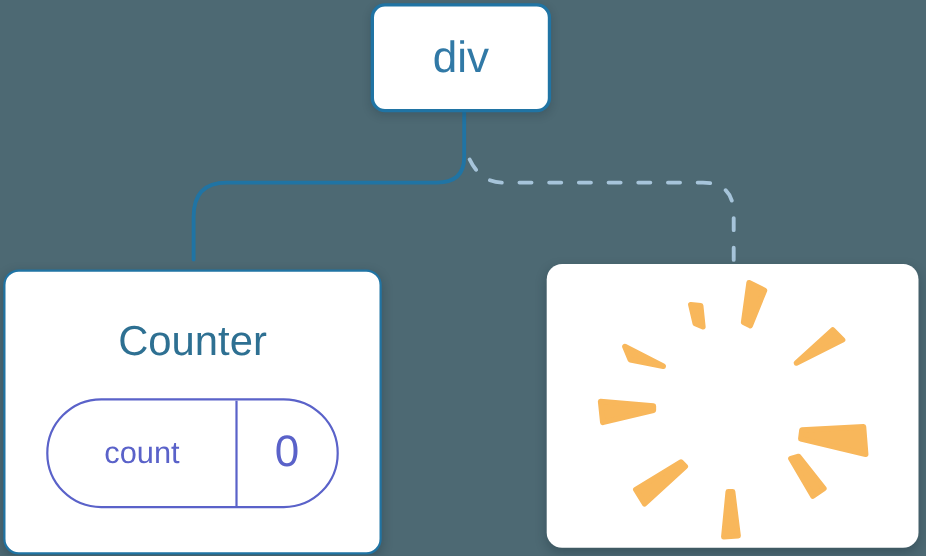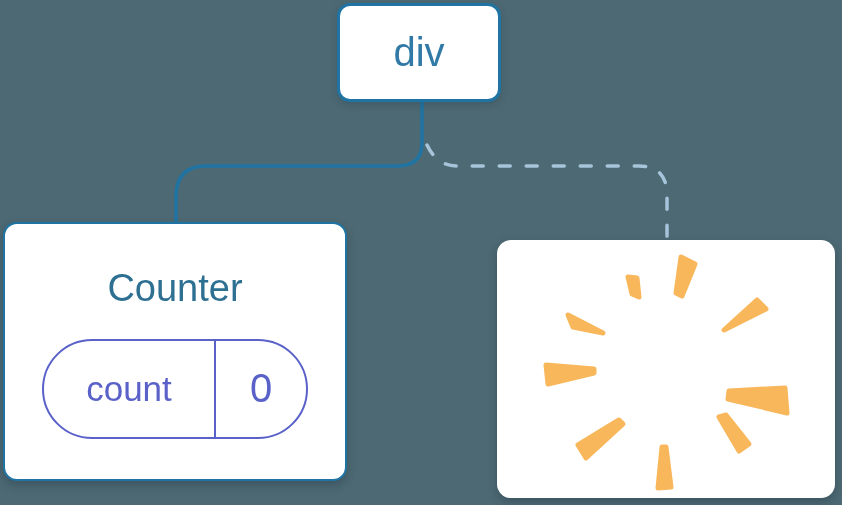--- a/index.html
+++ b/index.html
@@ -60,21 +60,21 @@
     color: var(--node-text);
     box-shadow: 0 3px 8px rgba(15,35,45,0.18);
   }
   .card {
     position: absolute;
     background: var(--box-fill);
     border-radius: 14px;
     box-shadow: 0 4px 10px rgba(15,35,45,0.28);
   }
   .counter-card {
-    left: 3px; top: 222px;
+    left: 3px; top: 245px;
     width: 344px; height: 259px;
     border: 2.5px solid var(--box-border);
     display: flex;
     flex-direction: column;
     align-items: center;
   }
   .card-title {
     margin-top: 42px;
     font-size: 38px;
     font-weight: 500;
@@ -89,21 +89,21 @@
     display: flex;
     align-items: stretch;
     overflow: hidden;
     color: var(--state-accent);
   }
   .pill-key {
     width: 172px;
     display: flex;
     align-items: center;
     justify-content: center;
-    font-size: 35px;
+    font-size: 28px;
     border-right: 2px solid var(--state-accent);
   }
   .pill-val {
     flex: 1;
     display: flex;
     align-items: center;
     justify-content: center;
     font-size: 40px;
   }
   .poof-card {

